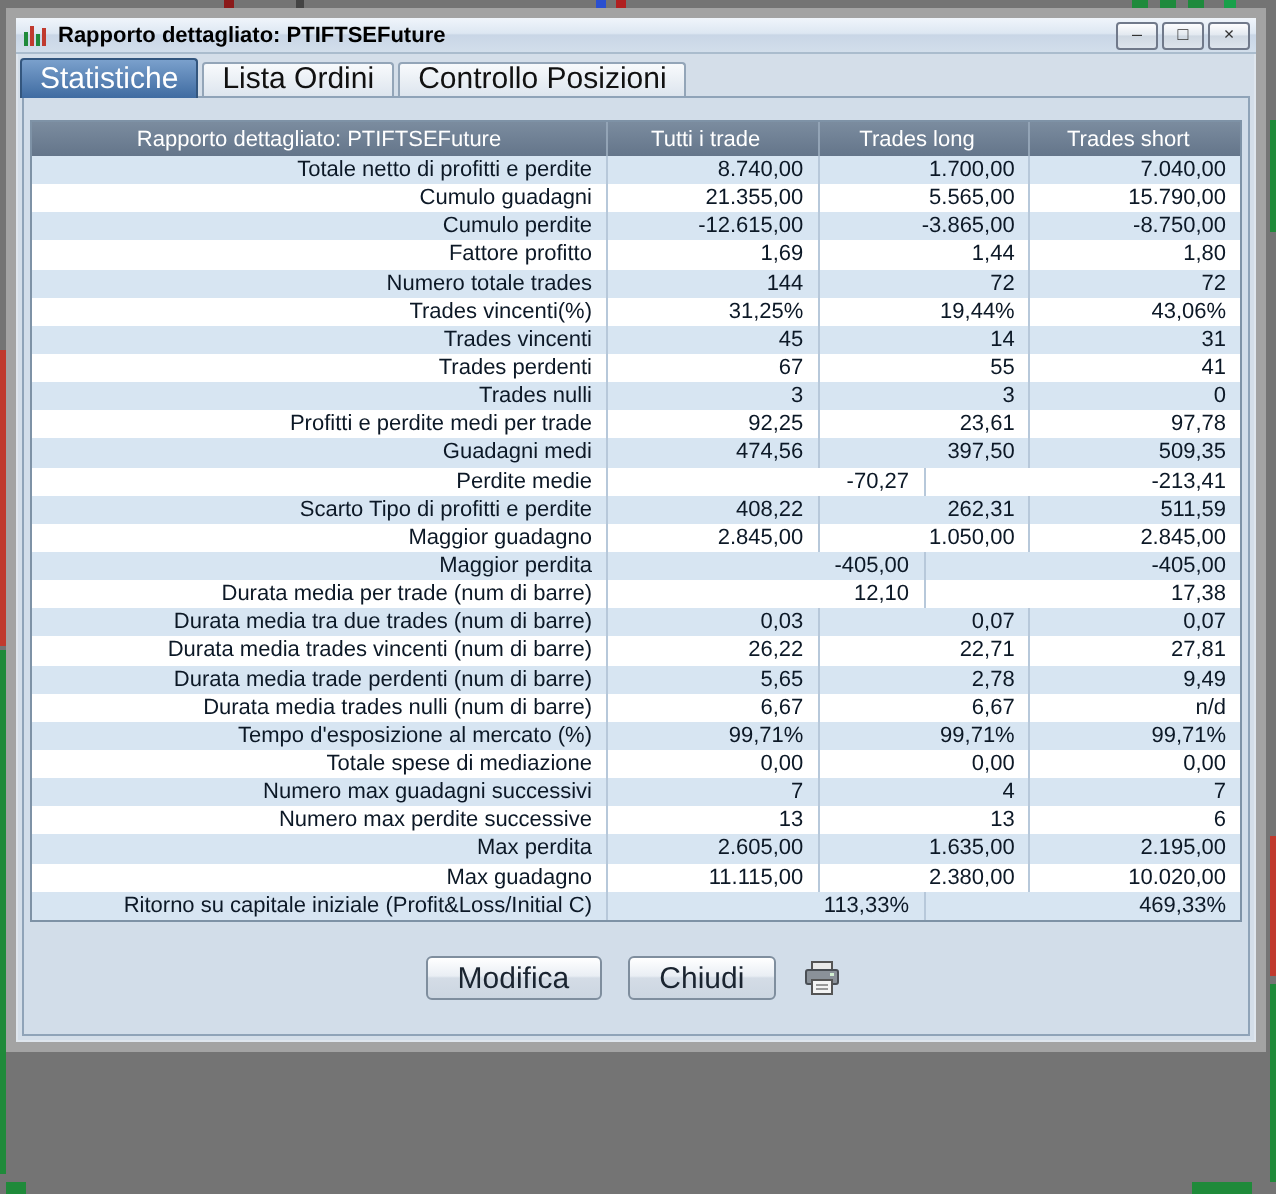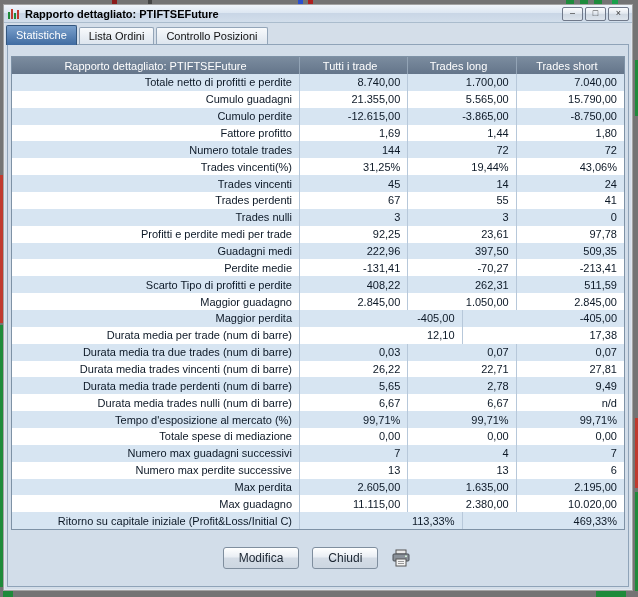--- a/index.html
+++ b/index.html
@@ -7,22 +7,22 @@
   body {
     position: relative;
     background: #747474;
     font-family: "Liberation Sans", "DejaVu Sans", sans-serif;
     overflow: hidden;
   }
   .frag { position:absolute; }
 
   
   .window {
-    position:absolute; left:3px; top:4px; width:630px; height:587px;
-    border:1px solid #a3a3a3;
+    position:absolute; left:3px; top:4px; width:630px; height:522px;
+    border:5px solid #a3a3a3;
     background:#d4dee9;
     display:flex; flex-direction:column;
     box-shadow: 0 0 0 1px rgba(255,255,255,0.25) inset;
     justify-content: center;
   }
   .titlebar {
     height:18px; flex:0 0 18px;
     display:flex; align-items:center;
     padding:0 3px;
     background: linear-gradient(#f0f5fb, #dde7f2 45%, #c9d6e6 50%, #d2deeb);
@@ -38,21 +38,21 @@
     font-size:9px; line-height:11px; text-align:center; color:#333;
     cursor:default;
   }
 
   
   .tabstrip {
     flex:0 0 21px; display:flex; align-items:flex-end;
     padding:0 2px; gap:2px; position:relative; z-index:2;
   }
   .tab {
-    font-size:11px; padding:0 9px; border-radius:2px 2px 0 0;
+    font-size:15px; padding:0 9px; border-radius:2px 2px 0 0;
     border:1px solid #93a5b8; border-bottom:none;
     background: linear-gradient(#f8fafc, #dde5ee);
     color:#111; height:17px; line-height:16px; white-space:nowrap;
   }
   .tab.active {
     background: linear-gradient(#7aa0cc, #3f6ba1);
     border-color:#33567e; color:#fff; height:20px; line-height:19px;
     margin-bottom:-1px;
   }
 
@@ -86,21 +86,21 @@
   .t-header .label { justify-content:center; padding-right:0; }
 
   
   .footer {
     flex:0 0 56px; display:flex; align-items:center; justify-content:center; gap:13px;
   }
   .btn {
     height:22px; padding:0 15px;
     border:1px solid #7f8e9e; border-radius:3px;
     background: linear-gradient(#ffffff, #e9eef4 45%, #d4dce6 50%, #ccd6e1);
-    font-size:12px; color:#1a2430; font-family:inherit;
+    font-size:15px; color:#1a2430; font-family:inherit;
     cursor:default;
   }
   .print-wrap { width:22px; height:20px; display:flex; align-items:center; }
 </style>
 </head>
 <body>
 
 <div class="frag" style="left:112px;top:0;width:5px;height:4px;background:#8b1a1a;"></div>
 <div class="frag" style="left:148px;top:0;width:4px;height:4px;background:#444;"></div>
 <div class="frag" style="left:298px;top:0;width:5px;height:4px;background:#2a4fd0;"></div>
@@ -183,21 +183,21 @@
           <div class="t-row">
             <div class="cell label">Trades vincenti(%)</div>
             <div class="cell val">31,25%</div>
             <div class="cell val">19,44%</div>
             <div class="cell val">43,06%</div>
           </div>
           <div class="t-row">
             <div class="cell label">Trades vincenti</div>
             <div class="cell val">45</div>
             <div class="cell val">14</div>
-            <div class="cell val">24</div>
+            <div class="cell val">31</div>
           </div>
           <div class="t-row">
             <div class="cell label">Trades perdenti</div>
             <div class="cell val">67</div>
             <div class="cell val">55</div>
             <div class="cell val">41</div>
           </div>
           <div class="t-row">
             <div class="cell label">Trades nulli</div>
             <div class="cell val">3</div>
@@ -205,27 +205,26 @@
             <div class="cell val">0</div>
           </div>
           <div class="t-row">
             <div class="cell label">Profitti e perdite medi per trade</div>
             <div class="cell val">92,25</div>
             <div class="cell val">23,61</div>
             <div class="cell val">97,78</div>
           </div>
           <div class="t-row">
             <div class="cell label">Guadagni medi</div>
-            <div class="cell val">222,96</div>
+            <div class="cell val">474,56</div>
             <div class="cell val">397,50</div>
             <div class="cell val">509,35</div>
           </div>
           <div class="t-row">
             <div class="cell label">Perdite medie</div>
-            <div class="cell val">-131,41</div>
             <div class="cell val">-70,27</div>
             <div class="cell val">-213,41</div>
           </div>
           <div class="t-row">
             <div class="cell label">Scarto Tipo di profitti e perdite</div>
             <div class="cell val">408,22</div>
             <div class="cell val">262,31</div>
             <div class="cell val">511,59</div>
           </div>
           <div class="t-row">

